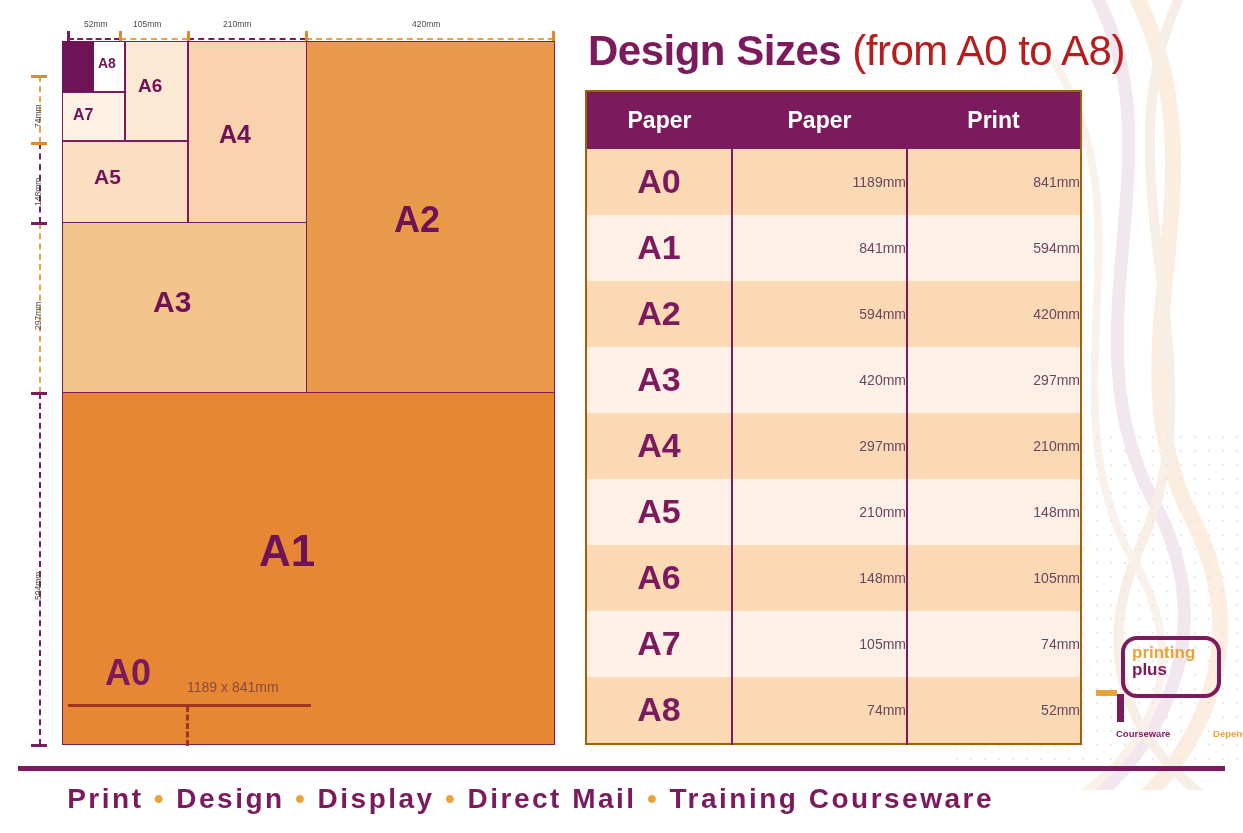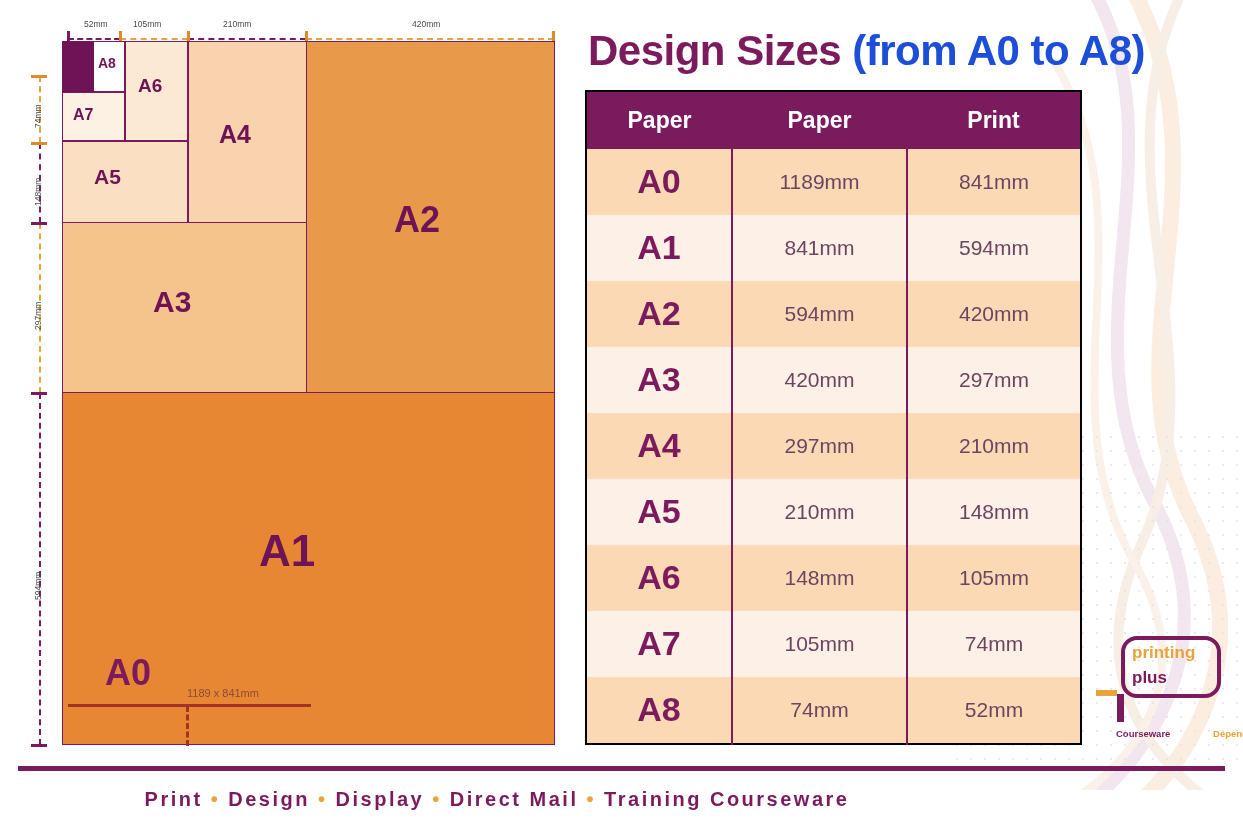--- a/index.html
+++ b/index.html
@@ -46,68 +46,68 @@
     position:absolute;font-size:8.5px;color:#4a4a4a;white-space:nowrap;
     transform:rotate(-90deg);transform-origin:left top;
   }
 
   
   #title{
     position:absolute;left:588px;top:22px;width:640px;height:58px;
     font-size:42px;line-height:58px;letter-spacing:-.5px;white-space:nowrap;
   }
   #title .strong{font-weight:700;color:#7B1A5C;}
-  #title .light{font-weight:700;color:#1d4ed8;}
+  #title .light{font-weight:400;color:#b91c1c;}
 
   #size-table{
     position:absolute;left:585px;top:90px;width:495px;height:655px;
-    border:2px solid #000000;border-collapse:collapse;table-layout:fixed;
+    border:2px solid #a16207;border-collapse:collapse;table-layout:fixed;
     background:#FBD9B4;
   }
   #size-table th{
     background:#7B1A5C;color:#ffffff;font-size:23px;font-weight:700;
     height:57px;border:none;padding:0;
   }
   #size-table td{
     border-left:2px solid #7B1A5C;border-right:2px solid #7B1A5C;
     padding:0;text-align:center;height:58px;
   }
   #size-table tr.odd td{background:#FBD9B4;}
   #size-table tr.even td{background:#FDF0E6;}
   #size-table td.paper-cell{
     font-size:34px;font-weight:700;color:#7B1A5C;
     border-left:none;
   }
   #size-table td.num-cell{
-    font-size:21px;font-weight:400;color:#6B4660;
+    font-size:14px;font-weight:400;color:#6B4660;text-align:right;
   }
   #size-table td.num-cell.last{border-right:none;}
   #size-table col.c1{width:146px;}
   #size-table col.c2{width:175px;}
   #size-table col.c3{width:174px;}
 
   
   #logo{position:absolute;left:1096px;top:636px;width:140px;height:110px;}
   #logo-box{
     position:absolute;left:25px;top:0;width:100px;height:62px;
     border:4px solid #7B1A5C;border-radius:16px;box-sizing:border-box;background:transparent;
   }
   #logo-stem{position:absolute;left:21px;top:58px;width:7px;height:28px;background:#7B1A5C;}
   #logo-dash{position:absolute;left:0;top:54px;width:21px;height:6px;background:#E8A33C;}
   #logo-word1{position:absolute;left:36px;top:8px;font-size:17px;font-weight:700;color:#E8A33C;line-height:1;}
-  #logo-word2{position:absolute;left:36px;top:25px;font-size:17px;font-weight:700;color:#7B1A5C;line-height:1;margin-top:8px;}
+  #logo-word2{position:absolute;left:36px;top:25px;font-size:17px;font-weight:700;color:#7B1A5C;line-height:1;}
   #tagline{position:absolute;left:20px;top:92px;font-size:9.5px;font-weight:700;white-space:nowrap;}
   #tagline .p{color:#7B1A5C;}
   #tagline .d{color:#E8A33C;margin-left:40px;}
 
   
   #footer-rule{position:absolute;left:18px;top:766px;width:1207px;height:5px;background:#7B1A5C;}
   #footer-text{
     position:absolute;left:0;top:775px;width:994px;height:48px;
-    text-align:center;font-size:20px;font-weight:700;letter-spacing:2.5px;
+    text-align:right;font-size:28px;font-weight:700;letter-spacing:2.5px;
     line-height:48px;color:#7B1A5C;white-space:nowrap;
   }
   #footer-text .sep{color:#E8A33C;}
 </style>
 </head>
 <body>
 
 <div id="ribbon-layer">
   <svg width="210" height="790" viewBox="0 0 210 790">
     <path d="M60,-10 C150,150 30,330 120,500 C190,630 130,740 60,800" fill="none" stroke="#f2e6ef" stroke-width="13"></path>
@@ -185,21 +185,21 @@
   </div>
 
   <div class="sheet" style="left:93px;top:41px;width:32px;height:51px;background:#FFFFFF;">
     <span class="lbl" style="left:4px;top:14px;font-size:14px;font-weight:700;">A8</span>
   </div>
 
   <div class="sheet" style="left:62px;top:41px;width:32px;height:51px;background:#6E1355;border-color:#6E1355;"></div>
 
   <div style="position:absolute;left:105px;top:655px;">
     <span style="font-size:36px;font-weight:700;color:#7B1A5C;line-height:1;">A0</span>
-    <span style="position:absolute;left:82px;top:32px;font-size:11px;color:#8A4A3C;white-space:nowrap;">1189 x 841mm</span>
+    <span style="position:absolute;left:82px;top:24px;font-size:14px;color:#8A4A3C;white-space:nowrap;">1189 x 841mm</span>
   </div>
   <div style="position:absolute;left:68px;top:704px;width:243px;height:2.5px;background:#A33322;"></div>
   <div style="position:absolute;left:186px;top:706px;width:0;height:40px;border-left:3px dashed #A33322;"></div>
 </div>
 
 <div id="title">
   <span class="strong">Design Sizes</span>
   <span class="light">(from A0 to A8)</span>
 </div>
 

